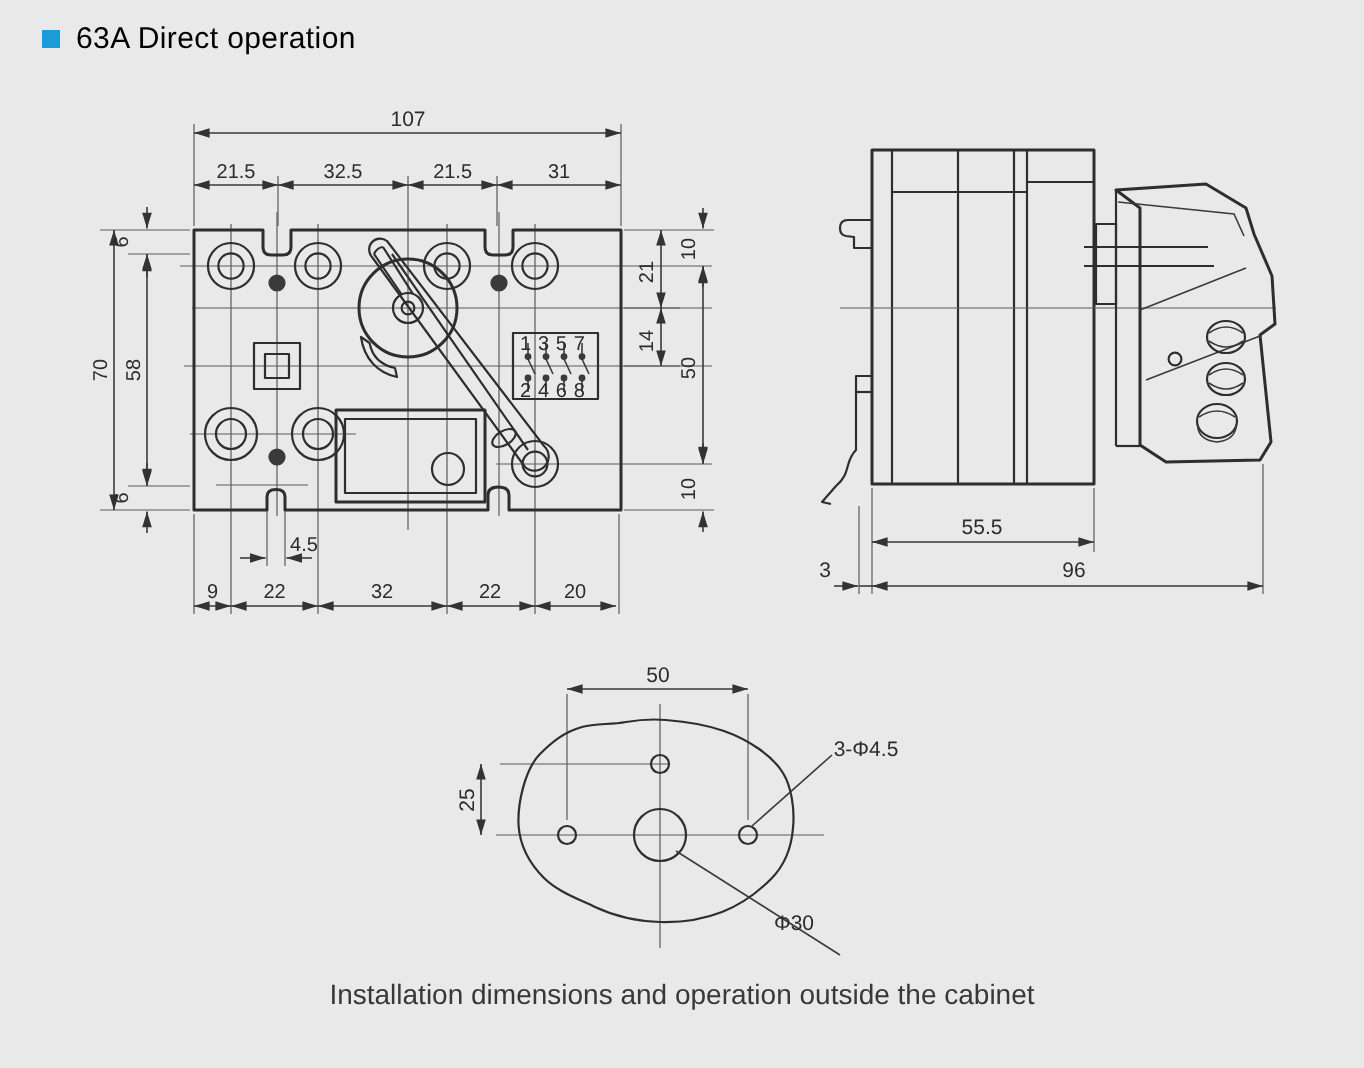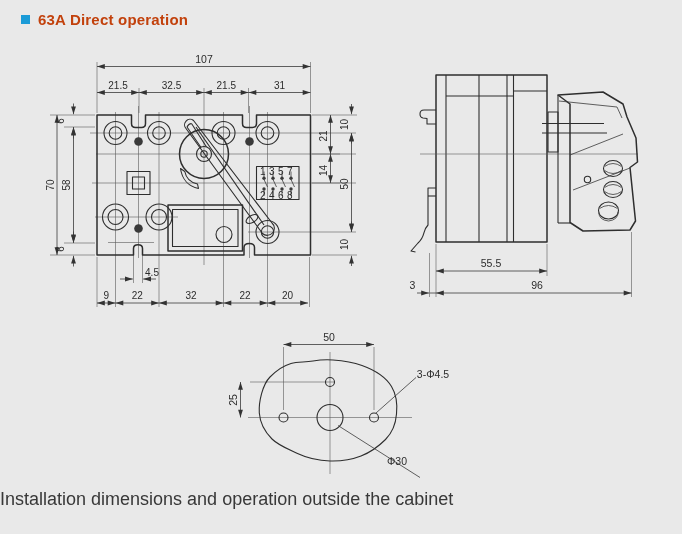--- a/index.html
+++ b/index.html
@@ -4,26 +4,26 @@
 <style>
   html,body{margin:0;padding:0;}
   body{
     width:682px;height:534px;position:relative;overflow:hidden;
     background:#e9e9e9;
     font-family:"Liberation Sans", sans-serif;
   }
   .page-title{
     position:absolute;left:21px;top:11px;
     display:flex;align-items:center;gap:8px;
-    font-size:15px;color:#c2410c;letter-spacing:.2px;font-weight:bold;
+    font-size:15px;color:#000000;letter-spacing:.2px;
   }
   .bullet{width:9px;height:9px;background:#1b9bd7;display:inline-block;}
   .caption{
-    position:absolute;left:0;right:0;top:489px;
-    font-size:18px;color:#383838;
+    position:absolute;left:0;right:0;top:489px;text-align:center;
+    font-size:14px;color:#383838;
   }
   svg{position:absolute;left:0;top:0;}
   .o  {stroke:#2e2e2e;stroke-width:1.5;fill:none;stroke-linejoin:round;}
   .o2 {stroke:#2e2e2e;stroke-width:1.1;fill:none;stroke-linejoin:round;}
   .c  {stroke:#5a5a5a;stroke-width:.6;fill:none;}
   .d  {stroke:#3a3a3a;stroke-width:.8;fill:none;}
   .t  {font-family:"Liberation Sans",sans-serif;font-size:10px;fill:#2c2c2c;}
   .t2 {font-family:"Liberation Sans",sans-serif;font-size:10.5px;fill:#2c2c2c;}
   .tt {font-family:"Liberation Sans",sans-serif;font-size:10px;fill:#2c2c2c;letter-spacing:3.4px;}
   .fill{fill:#3a3a3a;stroke:none;}

